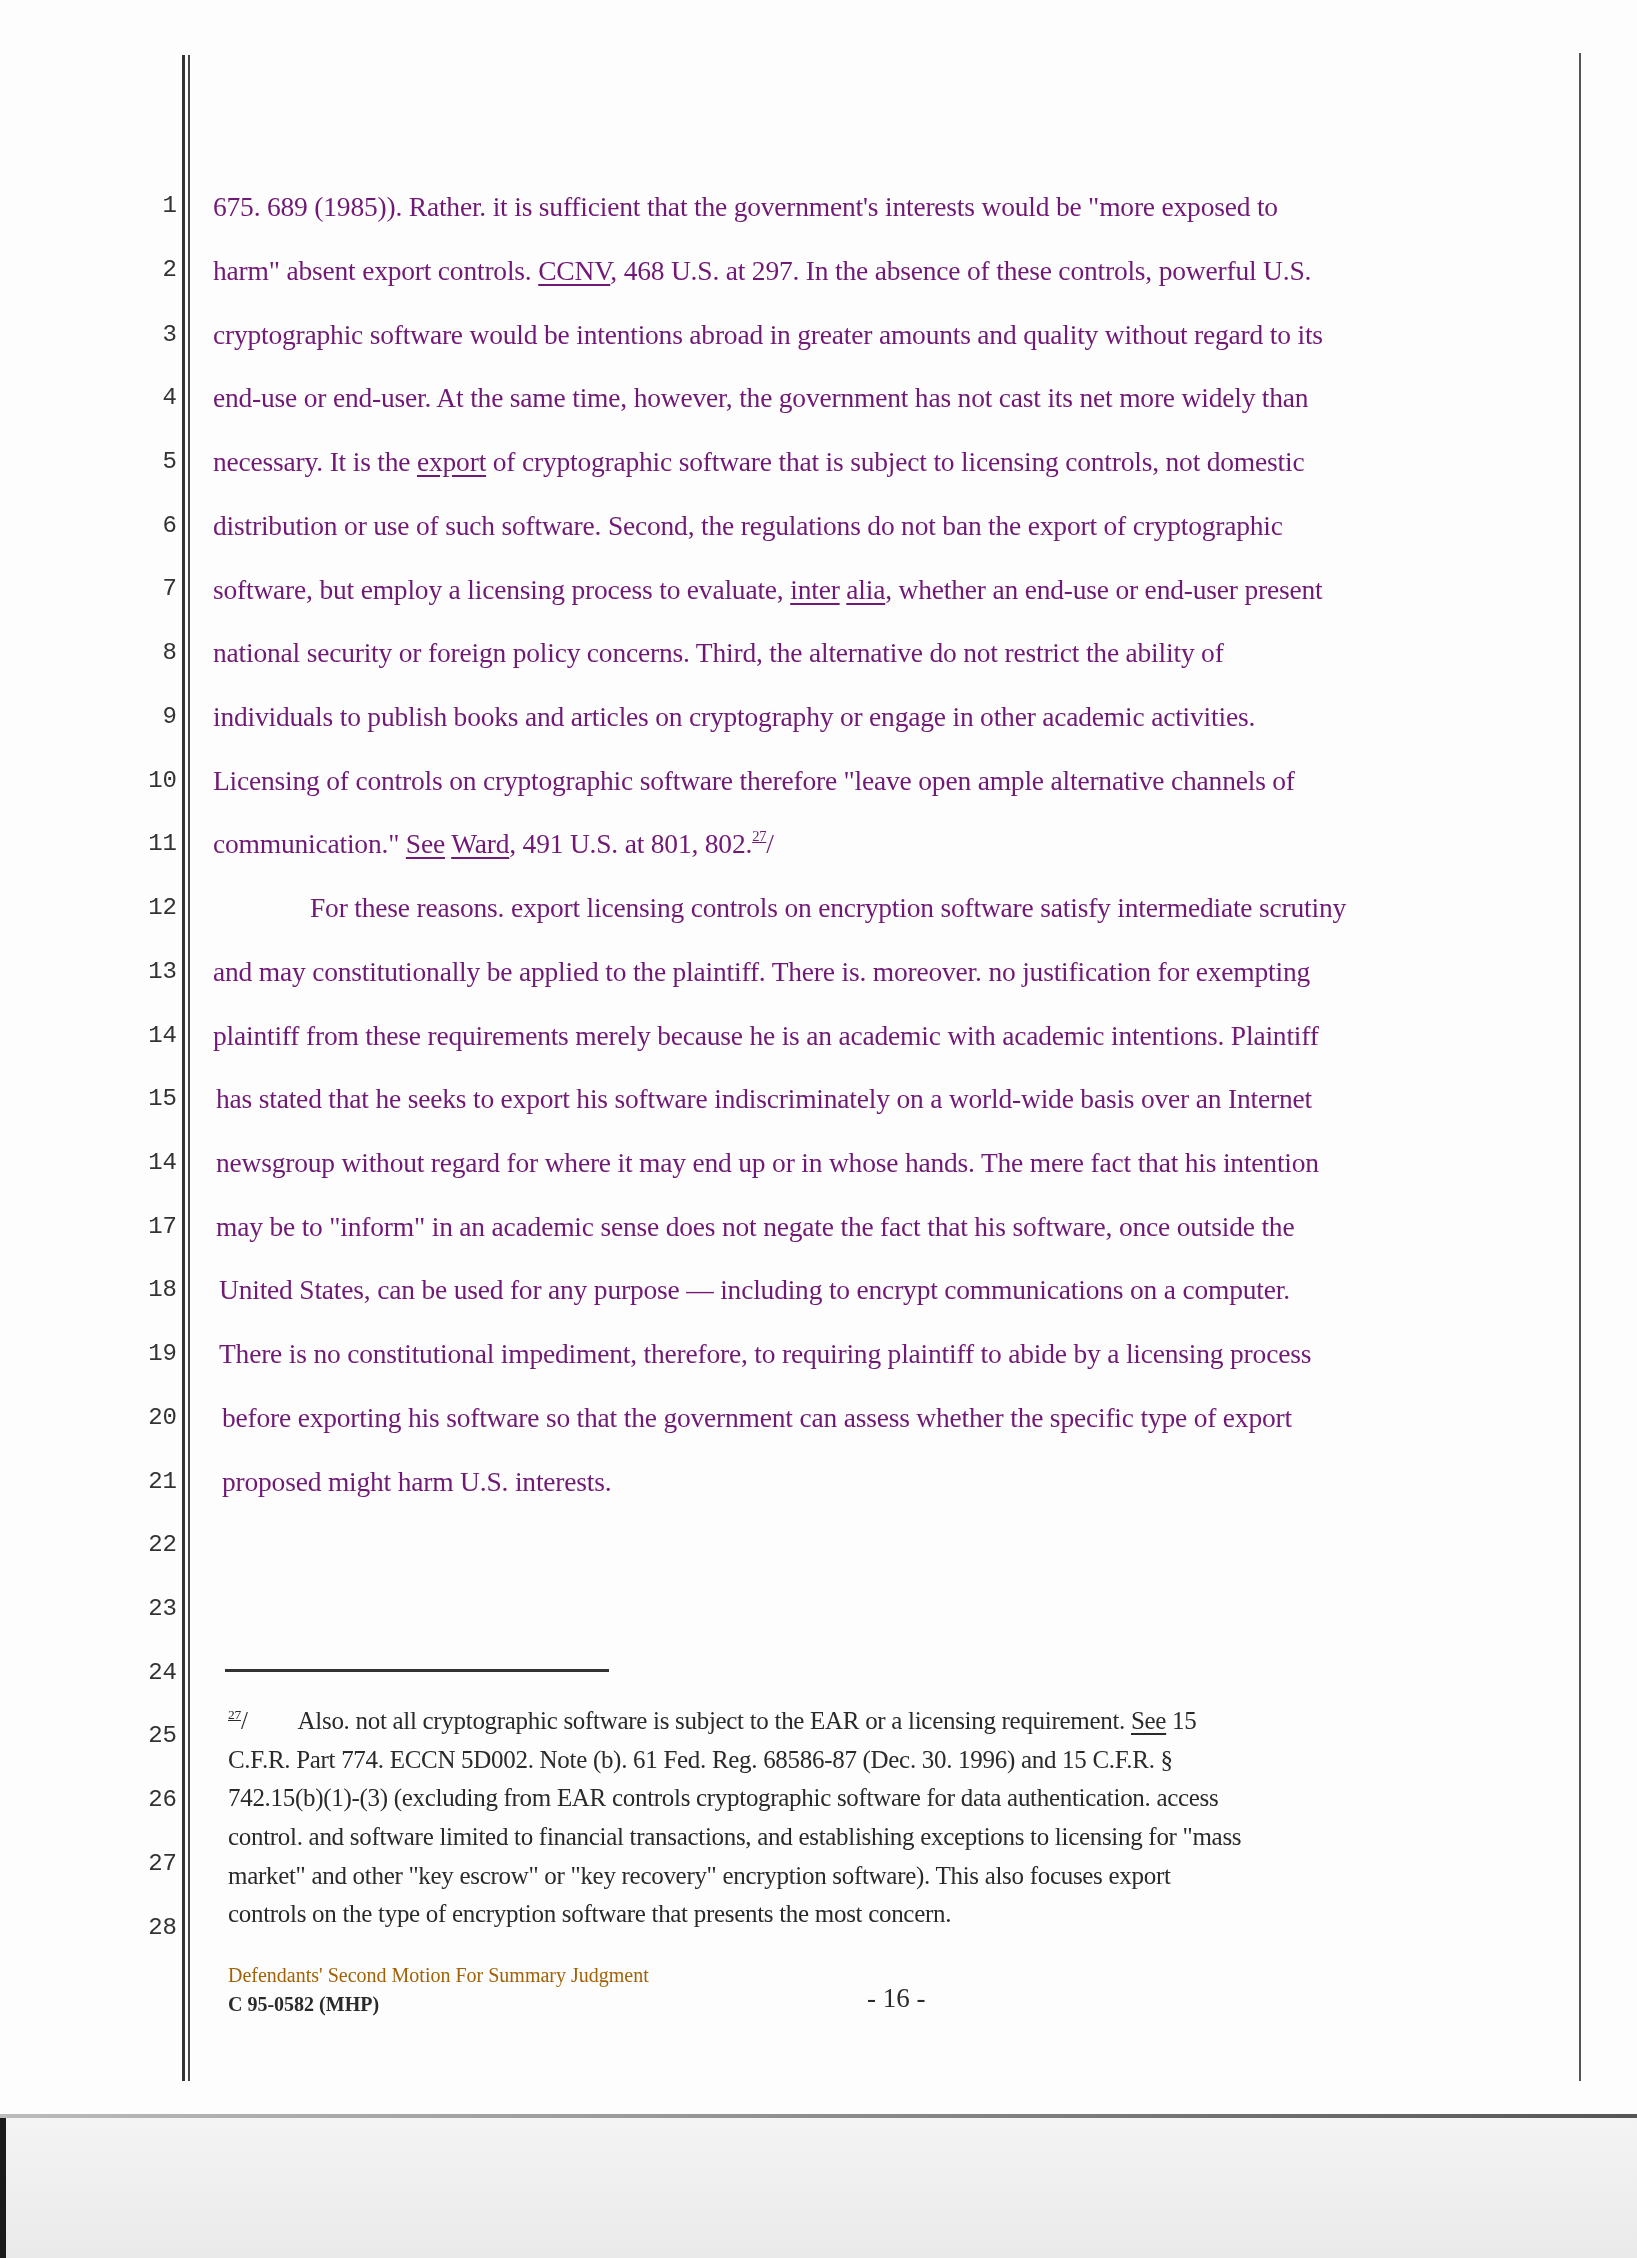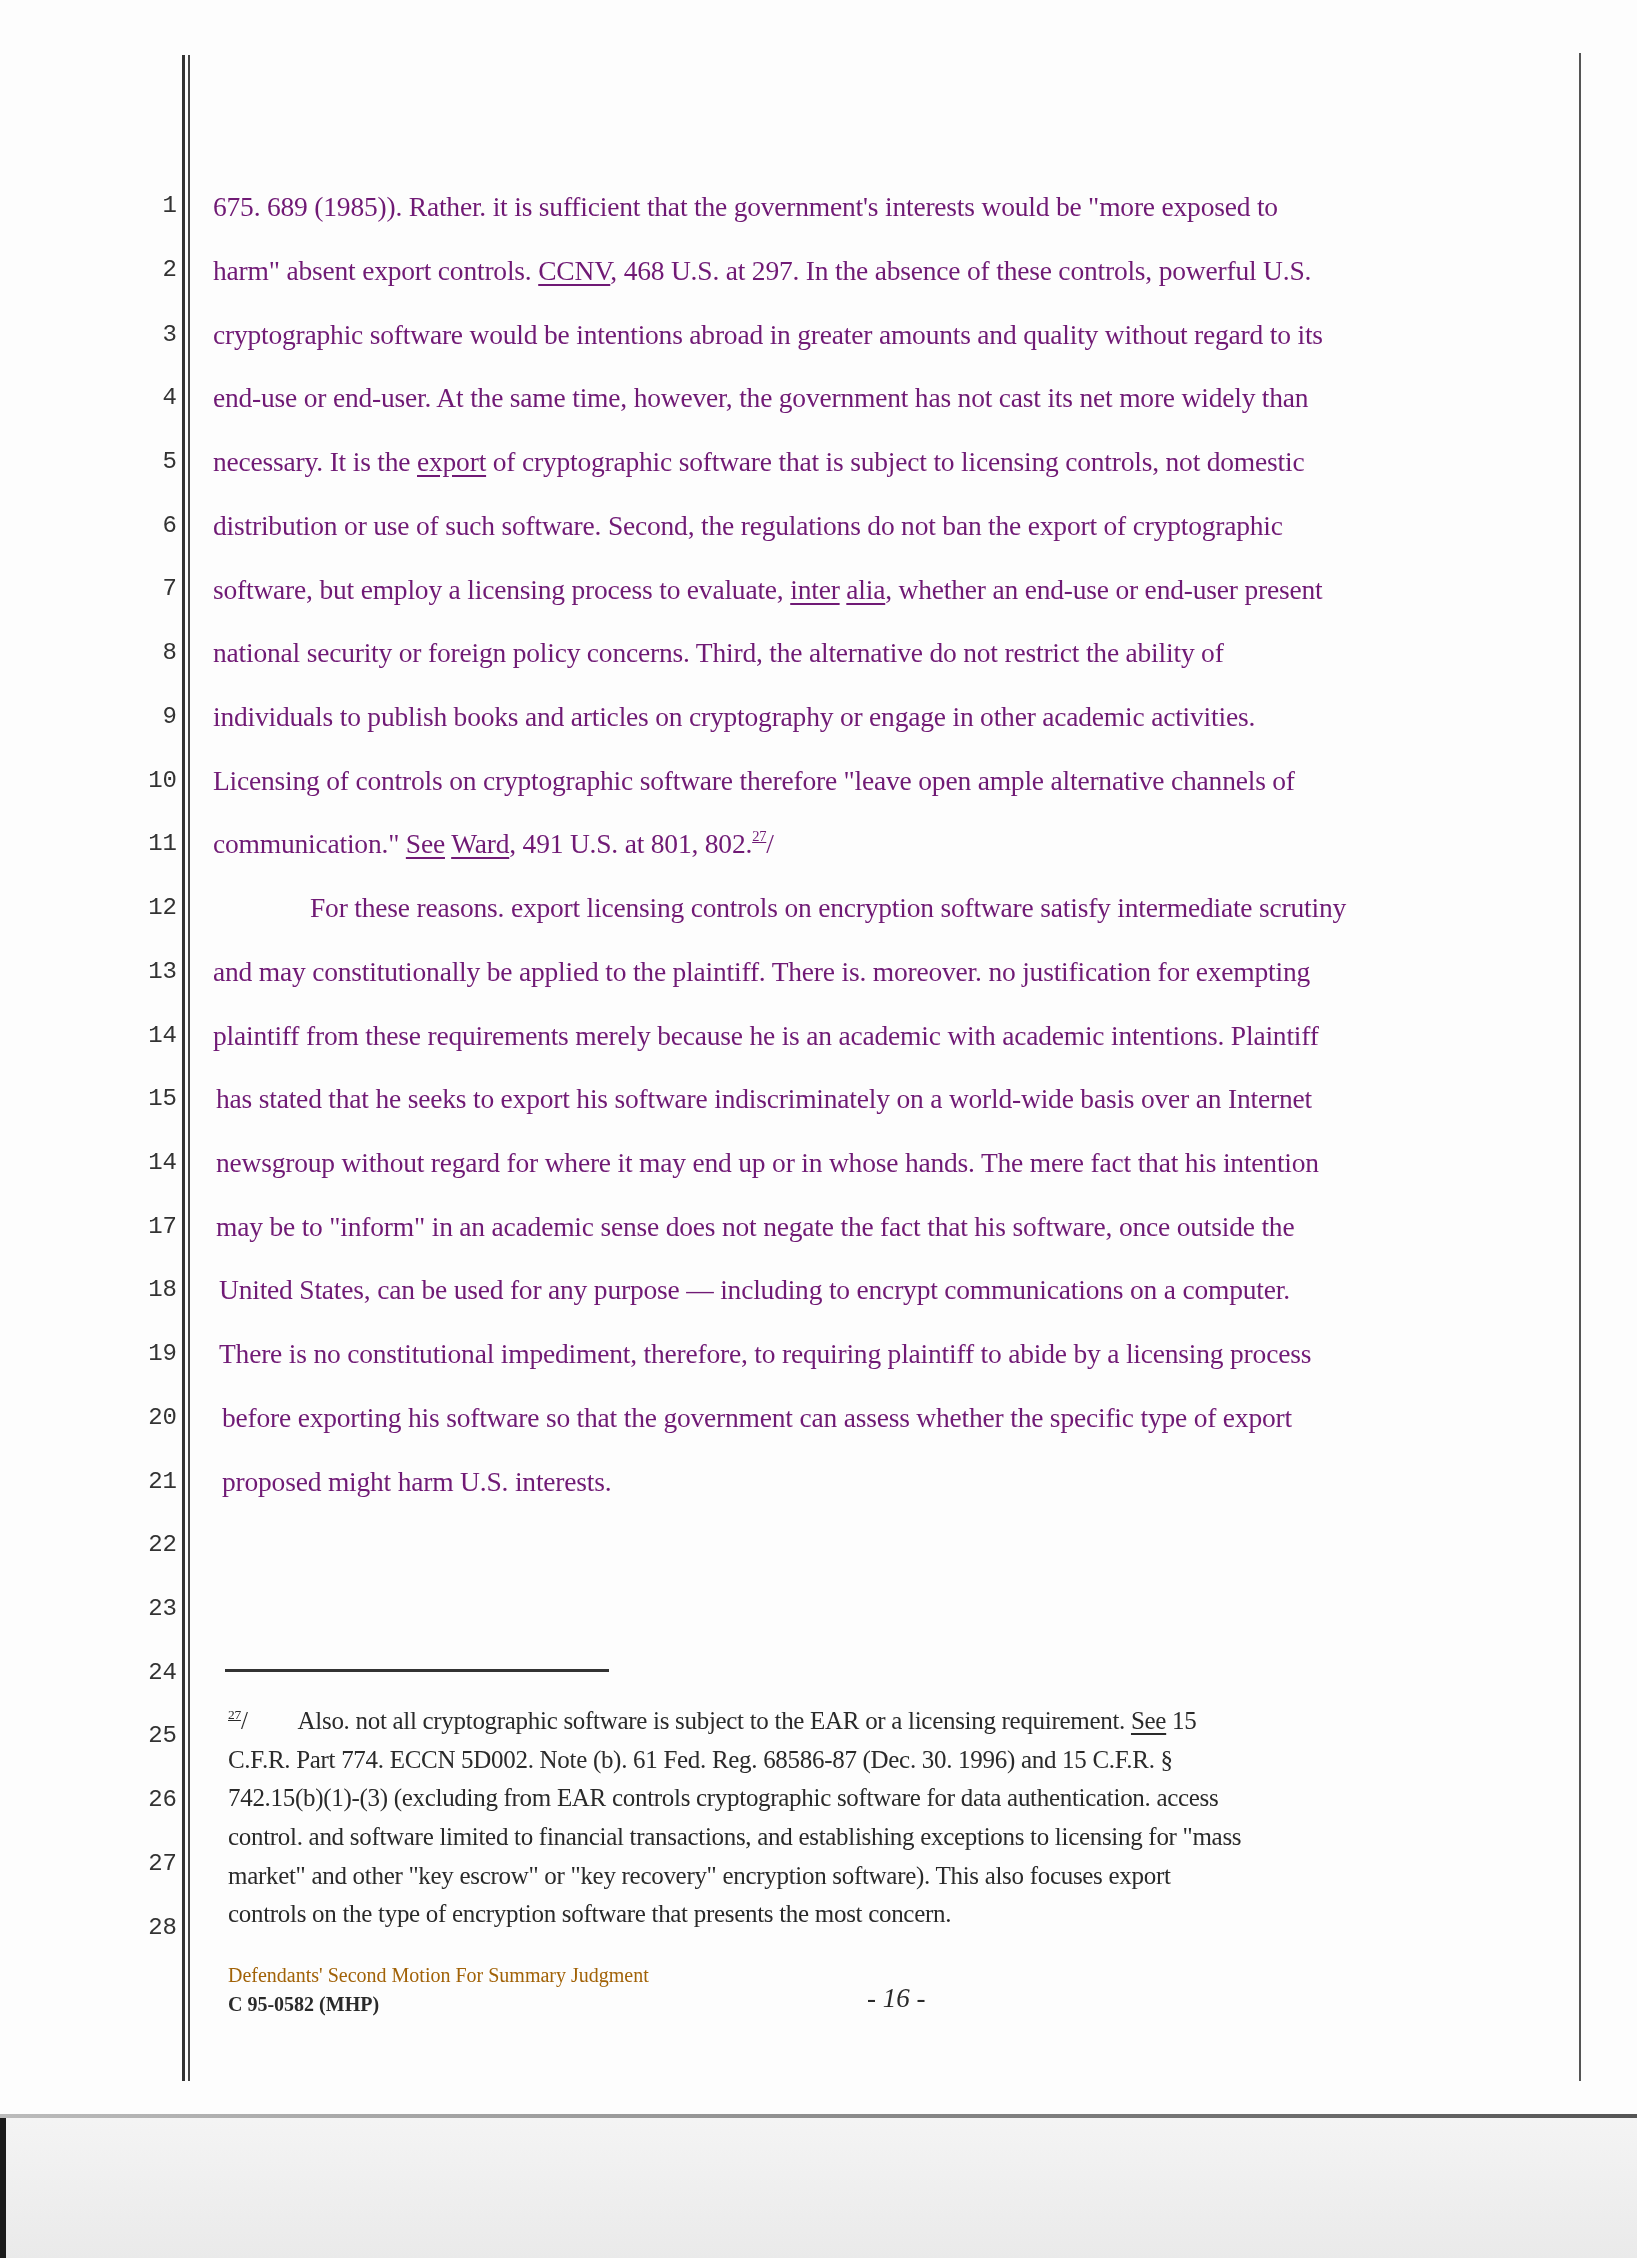--- a/index.html
+++ b/index.html
@@ -25,21 +25,21 @@
   .line { position: absolute; left: 213px; font-size: 27.5px; white-space: nowrap; color: #701a75; letter-spacing: -0.2px; }
   .u { text-decoration: underline; text-underline-offset: 3.9px; margin-top: 18px; }
   .sup { font-size: 14.5px; vertical-align: 11.6px; text-decoration: underline; }
 
   .fn-rule { position: absolute; left: 225px; top: 1669px; width: 384px; height: 2.9px; background: #333; }
   .fn { position: absolute; left: 228px; font-size: 25px; white-space: nowrap; color: #2a2a2a; letter-spacing: -0.3px; }
   .fn-mark { font-size: 13.5px; vertical-align: 9.7px; text-decoration: underline; }
 
   .footer-title { position: absolute; left: 228px; top: 1964px; font-size: 20px; font-weight: normal; color: #a16207; }
   .footer-case { position: absolute; left: 228px; top: 1993px; font-size: 20px; font-weight: bold; color: #2a2a2a; }
-  .page-num { position: absolute; left: 867px; top: 1983px; font-size: 27px; color: #2a2a2a; font-style: italic; }
+  .page-num { position: absolute; left: 867px; top: 1983px; font-size: 27px; color: #2a2a2a; }
 </style>
 </head>
 <body>
 
 <div class="page">
   <div class="rule-left-a"></div>
   <div class="rule-left-b"></div>
   <div class="rule-right"></div>
 
   <div>

